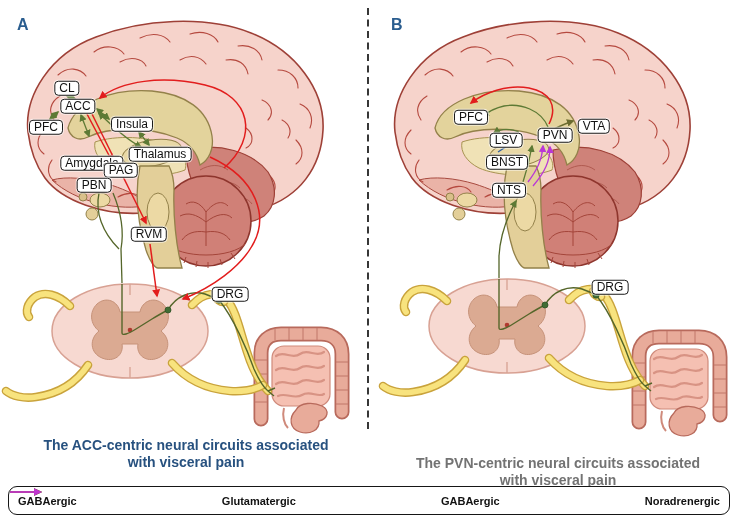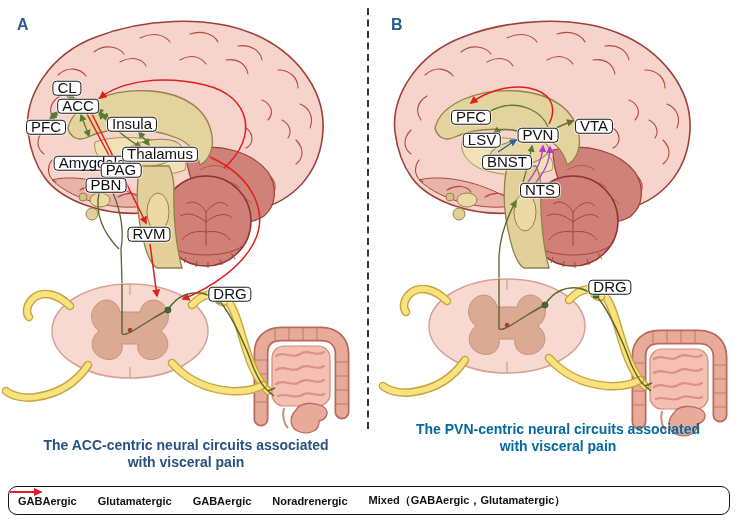--- a/index.html
+++ b/index.html
@@ -1,26 +1,26 @@
 <!DOCTYPE html>
 <html><head>
 <meta charset="utf-8">
 <style>
   html,body{margin:0;padding:0;background:#fff;}
   .stage{position:relative;width:740px;height:528px;background:#ffffff;overflow:hidden;
          font-family:"Liberation Sans",sans-serif;}
   .stage svg{position:absolute;left:0;top:0;}
   .panel-letter{position:absolute;font-size:16px;font-weight:bold;z-index:5;}
   .rlabel{position:absolute;transform:translate(-50%,-50%);background:#fff;border:1.2px solid #1a1a1a;
-          border-radius:4px;padding:0 4px;font-size:15px;line-height:12.5px;color:#111;
+          border-radius:4px;padding:0 4px;font-size:12px;line-height:12.5px;color:#111;
           white-space:nowrap;z-index:6;box-shadow:0 0 0 1px rgba(255,255,255,.6);}
   .caption{position:absolute;width:344px;text-align:center;font-size:14px;font-weight:bold;
            line-height:16.5px;z-index:5;}
   .legend{position:absolute;left:8px;top:486px;width:702px;height:27px;border:1.8px solid #161616;
-          border-radius:9px;display:flex;align-items:center;justify-content:flex-start;
+          border-radius:9px;display:flex;align-items:center;justify-content:space-between;
           padding:0 9px;z-index:5;background:#fff;gap:21px;}
   .legend-item{display:flex;align-items:center;gap:2px;}
   .legend-label{font-size:11px;font-weight:bold;color:#111;white-space:nowrap;}
   .legend-arrow{display:block;}
 </style>
 </head>
 <body>
 
 <div class="stage">
 
@@ -144,37 +144,37 @@
 <div class="panel-letter" style="left: 17px; top: 16px; color: rgb(42, 93, 143);">A</div>
 <div class="panel-letter" style="left: 391px; top: 16px; color: rgb(42, 93, 143);">B</div>
 
 <div class="rlabel" style="left:67px;top:88px">CL</div>
 <div class="rlabel" style="left:78px;top:106px">ACC</div>
 <div class="rlabel" style="left:46px;top:127px">PFC</div>
 <div class="rlabel" style="left:132px;top:124px">Insula</div>
 <div class="rlabel" style="left:92px;top:163px">Amygdala</div>
 <div class="rlabel" style="left:160px;top:154px">Thalamus</div>
 <div class="rlabel" style="left:121px;top:170px">PAG</div>
-<div class="rlabel" style="left:106px;top:185px">PBN</div>
+<div class="rlabel" style="left:94px;top:185px">PBN</div>
 <div class="rlabel" style="left:149px;top:234px">RVM</div>
 <div class="rlabel" style="left:230px;top:294px">DRG</div>
 
 <div class="rlabel" style="left:471px;top:117px">PFC</div>
 <div class="rlabel" style="left:594px;top:126px">VTA</div>
-<div class="rlabel" style="left:482px;top:140px">LSV</div>
-<div class="rlabel" style="left:538px;top:135px">PVN</div>
+<div class="rlabel" style="left:506px;top:140px">LSV</div>
+<div class="rlabel" style="left:555px;top:135px">PVN</div>
 <div class="rlabel" style="left:507px;top:162px">BNST</div>
-<div class="rlabel" style="left:540px;top:190px">NTS</div>
+<div class="rlabel" style="left:509px;top:190px">NTS</div>
 <div class="rlabel" style="left:610px;top:287px">DRG</div>
 
 <div class="caption" style="left: 14px; top: 437px; color: rgb(39, 81, 127);">
   <div>The ACC-centric neural circuits associated</div>
   <div>with visceral pain</div>
 </div>
-<div class="caption" style="left: 386px; top: 421px; color: #0369a1;">
+<div class="caption" style="left: 386px; top: 455px; color: #737373;">
   <div>The PVN-centric neural circuits associated</div>
   <div>with visceral pain</div>
 </div>
 
 <div class="legend">
   <div class="legend-item">
     <svg class="legend-arrow" width="34" height="10">
       <line x1="1" y1="5" x2="26" y2="5" stroke-width="1.7" stroke="#33619e"></line>
       <polygon points="25,1.2 33,5 25,8.8" fill="#33619e"></polygon>
     </svg>
@@ -194,22 +194,15 @@
     </svg>
     <span class="legend-label">GABAergic</span>
   </div>
   <div class="legend-item">
     <svg class="legend-arrow" width="34" height="10">
       <line x1="1" y1="5" x2="26" y2="5" stroke-width="1.7" stroke="#bf36cf"></line>
       <polygon points="25,1.2 33,5 25,8.8" fill="#bf36cf"></polygon>
     </svg>
     <span class="legend-label">Noradrenergic</span>
   </div>
-  <div class="legend-item">
-    <svg class="legend-arrow" width="34" height="10">
-      <line x1="1" y1="5" x2="26" y2="5" stroke-width="1.7" stroke="#e81c1c"></line>
-      <polygon points="25,1.2 33,5 25,8.8" fill="#e81c1c"></polygon>
-    </svg>
-    <span class="legend-label">Mixed（GABAergic，Glutamatergic）</span>
-  </div>
 </div>
 
 </div>
 
 </body></html>

